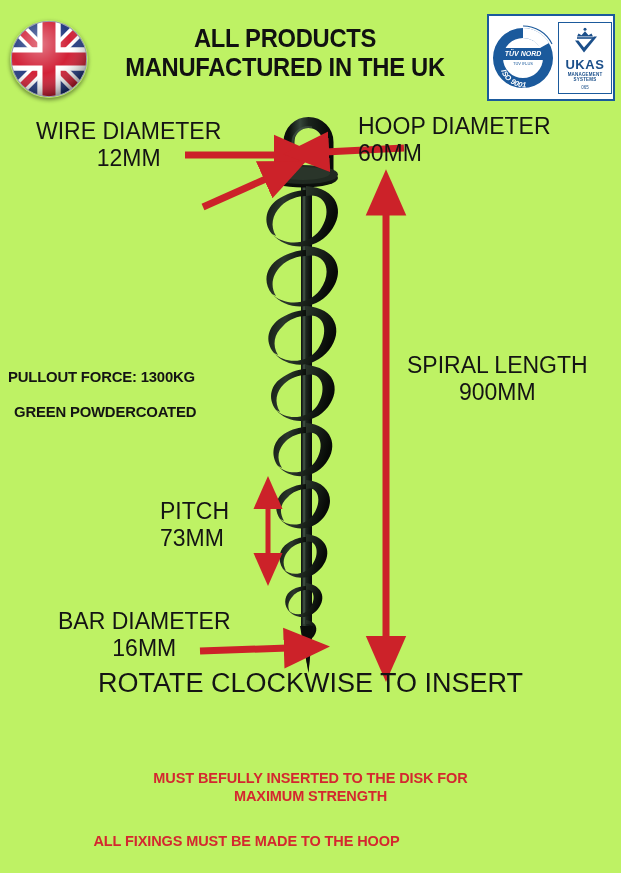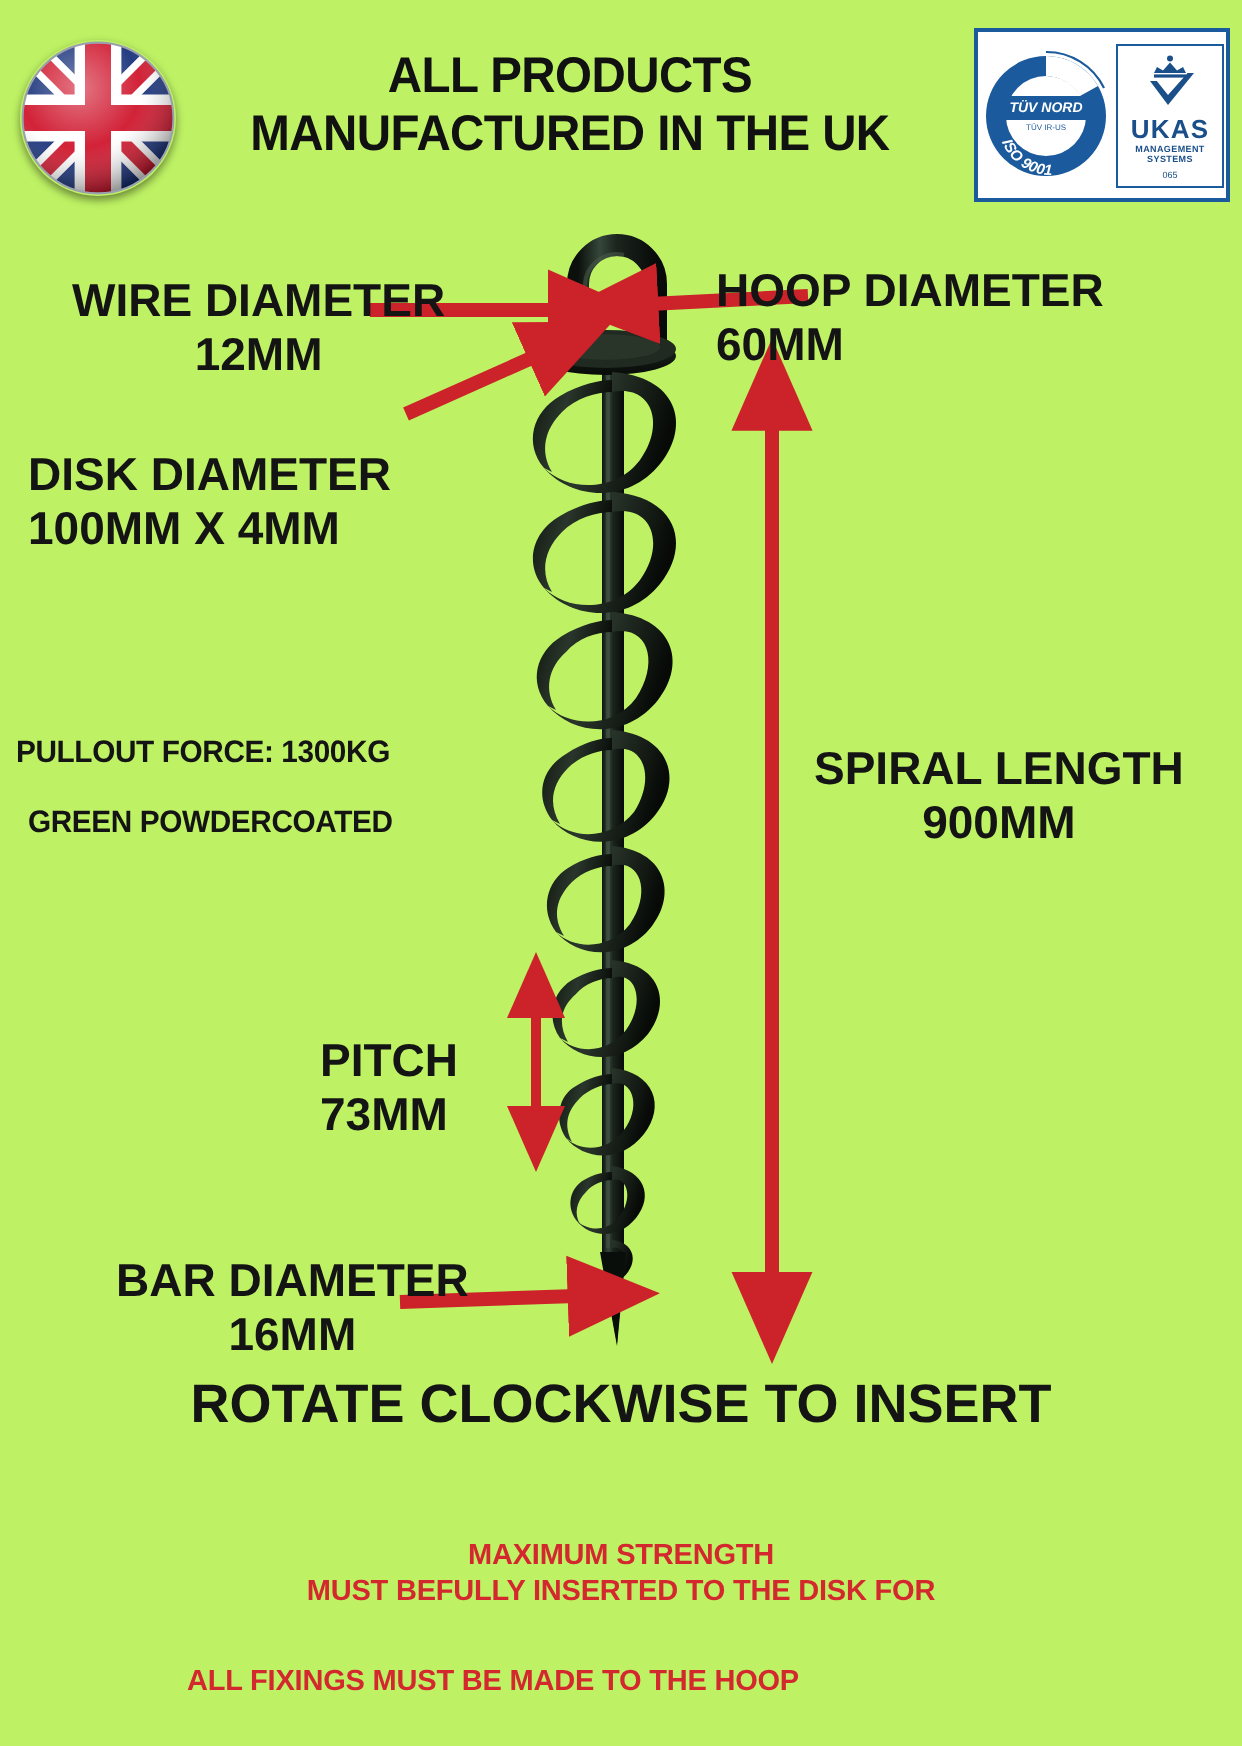--- a/index.html
+++ b/index.html
@@ -87,24 +87,23 @@
   .ukas-code {
     font-size: 4.5px;
     margin-top: 2px;
   }
 
   
   .ann {
     position: absolute;
     color: #141414;
     font-family: "Liberation Sans", sans-serif;
-    font-weight: bold;
+    font-weight: normal;
     line-height: 1.16;
     white-space: nowrap;
-    margin-top: 19px;
   }
   .ann-lg { font-size: 23px; }
 
   .spec-bold {
     position: absolute;
     color: #141414;
     font-family: "Liberation Sans", sans-serif;
     font-weight: bold;
     font-size: 15.5px;
     letter-spacing: -0.2px;
@@ -347,24 +346,20 @@
   <div class="ann ann-lg" style="left:36px; top:118px; text-align:left;">
     <div>WIRE DIAMETER</div>
     <div style="text-align:center;">12MM</div>
   </div>
 
   <div class="ann ann-lg" style="left:358px; top:113px; text-align:left;">
     <div>HOOP DIAMETER</div>
     <div style="text-align:left;">60MM</div>
   </div>
 
-  <div class="ann ann-lg" style="left:14px; top:205px; text-align:left;">
-    <div>DISK DIAMETER</div>
-    <div>100MM X 4MM</div>
-  </div>
 
   <div class="ann ann-lg" style="left:407px; top:352px; text-align:center;">
     <div>SPIRAL LENGTH</div>
     <div>900MM</div>
   </div>
 
   <div class="ann ann-lg" style="left:160px; top:498px; width:95px;">
     <div>PITCH</div>
     <div>73MM</div>
   </div>
@@ -373,19 +368,19 @@
     <div>BAR DIAMETER</div>
     <div style="text-align:center;">16MM</div>
   </div>
 
   <div class="spec-bold" style="left:8px; top:368px;">PULLOUT FORCE: 1300KG</div>
   <div class="spec-bold" style="left:14px; top:403px;">GREEN POWDERCOATED</div>
 
   <div class="ann" style="left:0; top:668px; width:621px; text-align:center; font-size:27px;">ROTATE CLOCKWISE TO INSERT</div>
 
   <div class="note-red" style="left:0; top:769px; width:621px;">
+    <div>MUST BEFULLY INSERTED TO THE DISK FOR</div>
     <div>MAXIMUM STRENGTH</div>
-    <div>MUST BEFULLY INSERTED TO THE DISK FOR</div>
   </div>
 
   <div class="note-red" style="left:0; top:832px; width:493px;">ALL FIXINGS MUST BE MADE TO THE HOOP</div>
 
 </div>
 
 </body></html>

